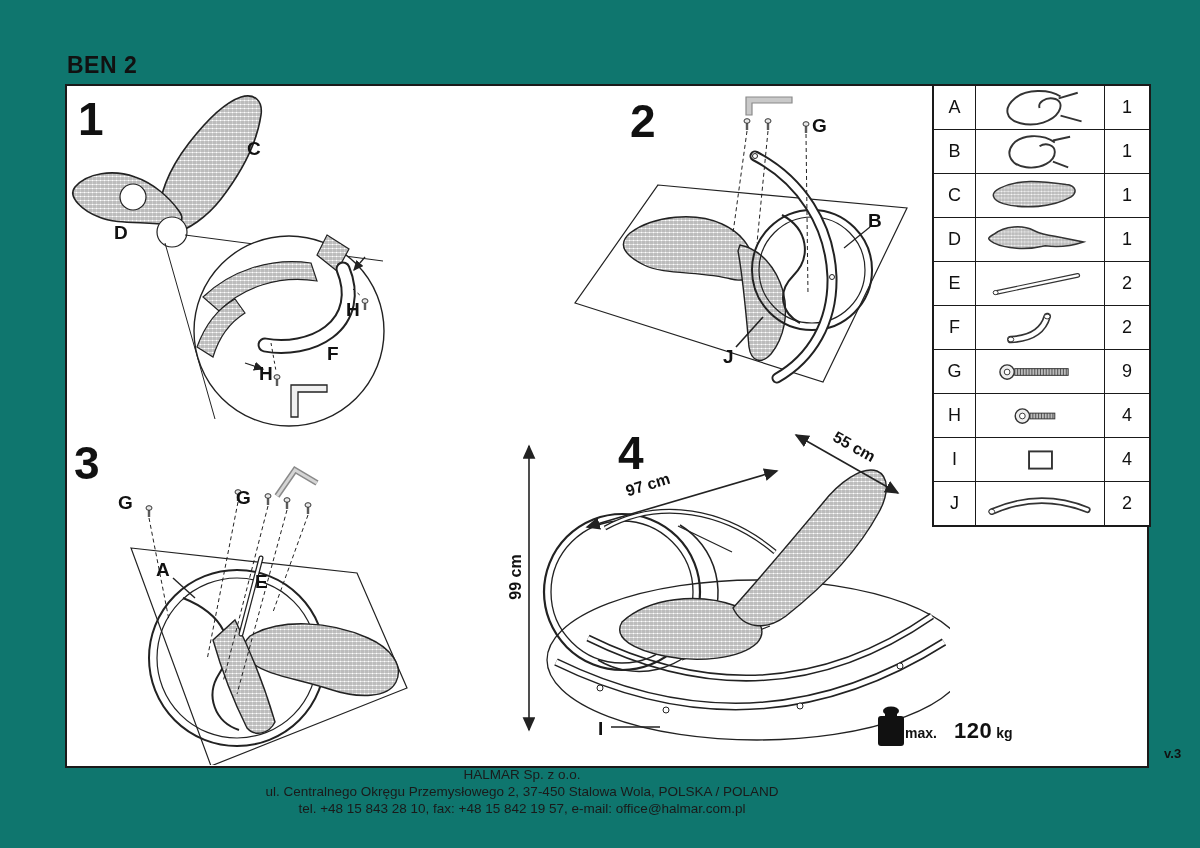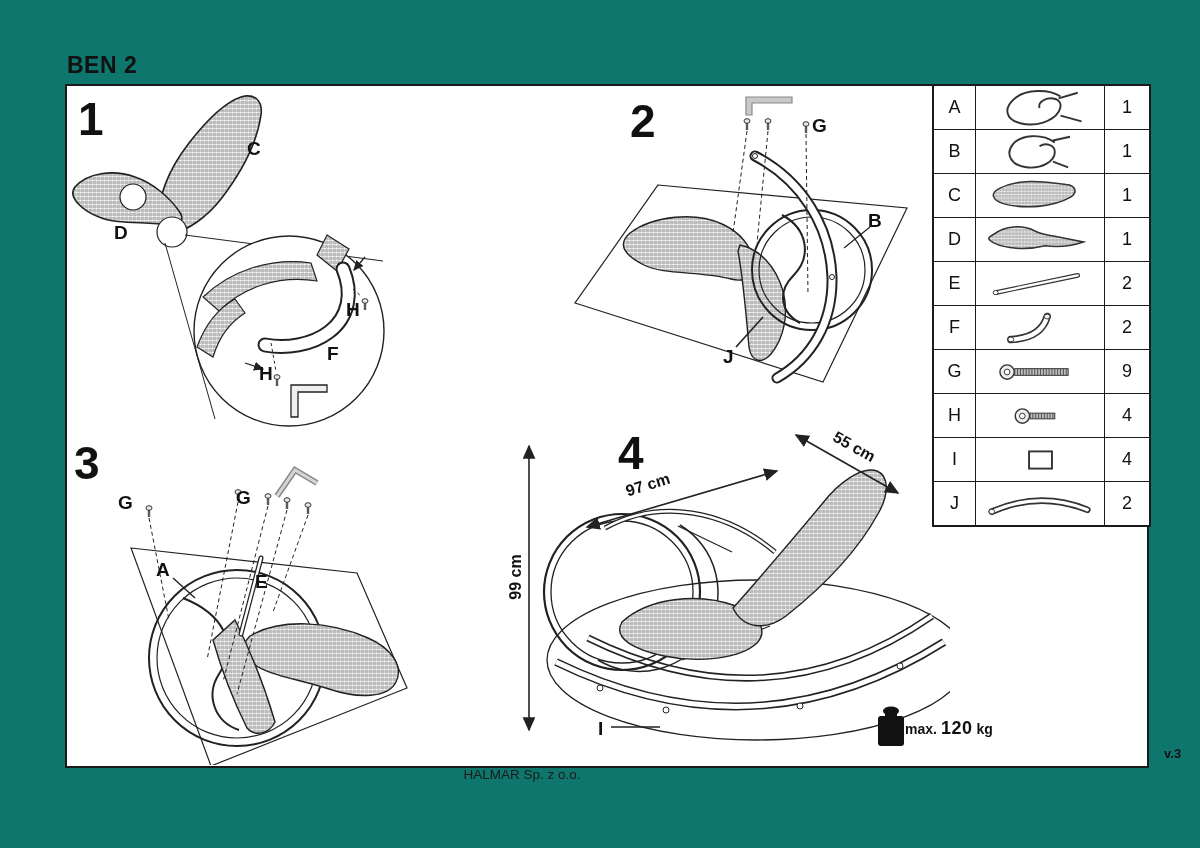--- a/index.html
+++ b/index.html
@@ -10,21 +10,21 @@
   #mainbox{left:65px;top:84px;width:1080px;height:680px;border:2px solid #1a1a1a;background:#fff;}
   .stepnum{font-size:46px;font-weight:bold;line-height:1;}
   #n1{left:78px;top:96px;} #n2{left:630px;top:98px;} #n3{left:74px;top:440px;} #n4{left:618px;top:430px;}
   .lbl{font-size:19px;font-weight:bold;line-height:1;}
   .dim{font-size:16px;font-weight:bold;text-align:center;width:80px;}
   #dimw{left:608px;top:476px;transform:rotate(-17deg);}
   #dimd{left:814px;top:438px;transform:rotate(29deg);}
   #dimh{left:476px;top:568px;transform:rotate(-90deg);}
   #maxload{left:905px;top:718px;display:flex;align-items:baseline;gap:4px;}
   #maxload .sm{font-size:14px;font-weight:bold;}
-  #maxload .big{font-size:18px;font-weight:bold;letter-spacing:.5px;}
+  #maxload .big{font-size:22px;font-weight:bold;letter-spacing:.5px;margin-left:13px;}
   #version{left:1164px;top:746px;font-size:13px;font-weight:bold;}
   
   #ptable{left:932px;top:84px;width:215px;border:2px solid #1a1a1a;background:#fff;}
   .prow{display:flex;height:43px;border-bottom:1px solid #1a1a1a;align-items:stretch;}
   .prow:last-child{border-bottom:none;}
   .pcell{display:flex;align-items:center;justify-content:center;font-size:18px;}
   .pl{width:41px;border-right:1px solid #1a1a1a;}
   .pi{flex:1;border-right:1px solid #1a1a1a;}
   .pq{width:44px;}
   
@@ -344,14 +344,16 @@
           <ellipse cx="14" cy="30" rx="3" ry="2.5" fill="#fff" stroke="#333" stroke-width="1"></ellipse>
           </svg>
       </div>
       <div class="pcell pq">2</div>
     </div>
   </div>
 
   <div id="version" class="abs">v.3</div>
 
   <div id="f1" class="abs foot">HALMAR Sp. z o.o.</div>
+  <div id="f2" class="abs foot">ul. Centralnego Okręgu Przemysłowego 2, 37-450 Stalowa Wola, POLSKA / POLAND</div>
+  <div id="f3" class="abs foot">tel. +48 15 843 28 10, fax: +48 15 842 19 57, e-mail: office@halmar.com.pl</div>
 
 </div>
 
 </body></html>

